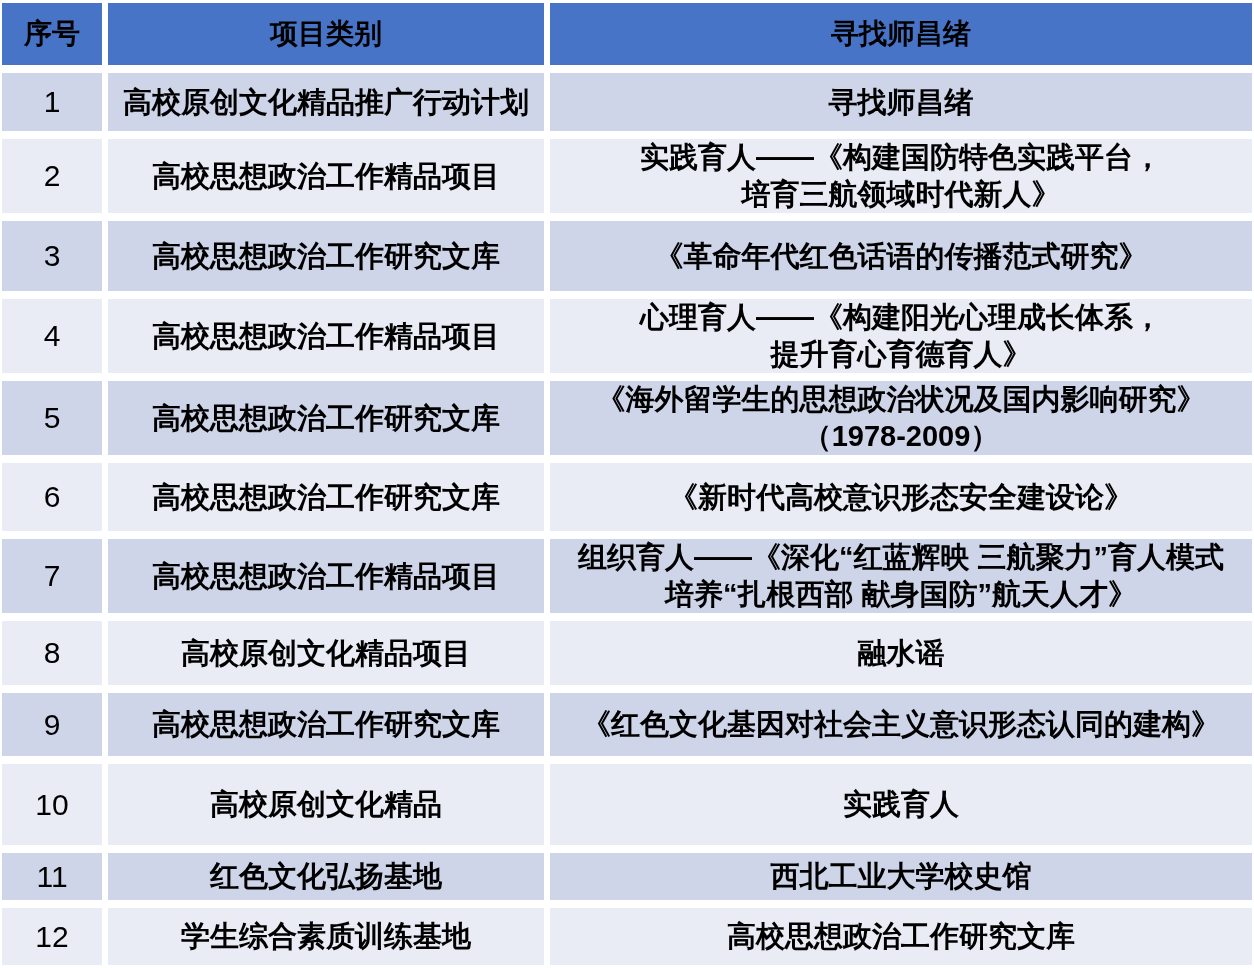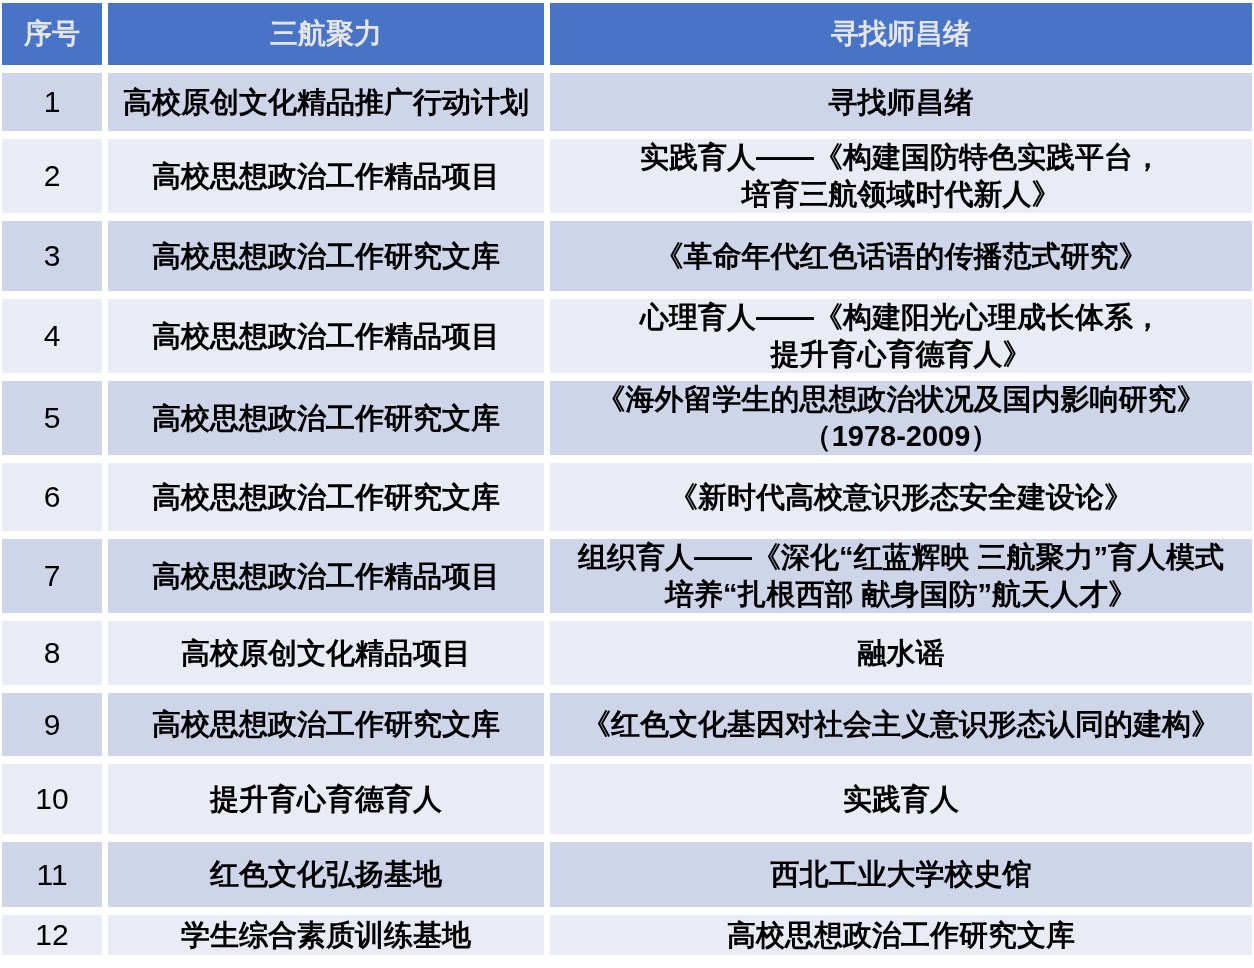--- a/index.html
+++ b/index.html
@@ -19,21 +19,21 @@
     left: -4px;
     top: -5px;
     width: 1262px;
     border-collapse: separate;
     border-spacing: 6px 8px;
     table-layout: fixed;
     font-family: "Liberation Sans", sans-serif;
   }
   th.hdr {
     background: #4874C8;
-    color: #e5e5e5;
+    color: #000000;
     font-size: 28px;
     font-weight: 700;
     text-align: center;
     vertical-align: middle;
     padding: 0;
   }
   td {
     text-align: center;
     vertical-align: middle;
     color: #000000;
@@ -59,21 +59,21 @@
 <div class="stage">
   <table class="projects">
     <colgroup>
       <col style="width:100px">
       <col style="width:436px">
       <col style="width:702px">
     </colgroup>
     <thead>
       <tr style="height:62px">
         <th class="hdr">序号</th>
-        <th class="hdr">三航聚力</th>
+        <th class="hdr">项目类别</th>
         <th class="hdr">寻找师昌绪</th>
       </tr>
     </thead>
     <tbody>
       <tr style="height:58px">
         <td class="no">1</td>
         <td class="cat">高校原创文化精品推广行动计划</td>
         <td class="nm">寻找师昌绪</td>
       </tr>
       <tr style="height:74px">
@@ -113,30 +113,30 @@
       <tr style="height:64px">
         <td class="no">8</td>
         <td class="cat">高校原创文化精品项目</td>
         <td class="nm">融水谣</td>
       </tr>
       <tr style="height:63px">
         <td class="no">9</td>
         <td class="cat">高校思想政治工作研究文库</td>
         <td class="nm">《红色文化基因对社会主义意识形态认同的建构》</td>
       </tr>
-      <tr style="height:70px">
+      <tr style="height:81px">
         <td class="no">10</td>
-        <td class="cat">提升育心育德育人</td>
+        <td class="cat">高校原创文化精品</td>
         <td class="nm">实践育人</td>
       </tr>
-      <tr style="height:65px">
+      <tr style="height:47px">
         <td class="no">11</td>
         <td class="cat">红色文化弘扬基地</td>
         <td class="nm">西北工业大学校史馆</td>
       </tr>
-      <tr style="height:40px">
+      <tr style="height:57px">
         <td class="no">12</td>
         <td class="cat">学生综合素质训练基地</td>
         <td class="nm">高校思想政治工作研究文库</td>
       </tr>
     </tbody>
   </table>
 </div>
 
 </body></html>

